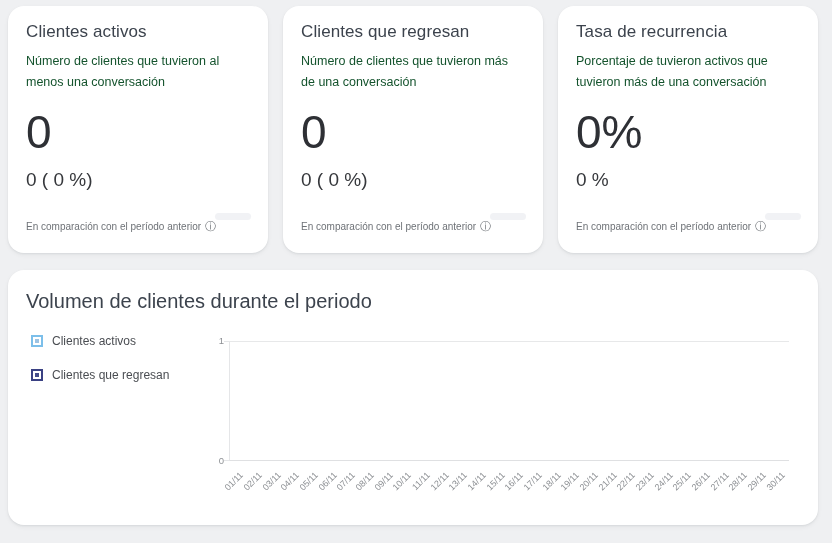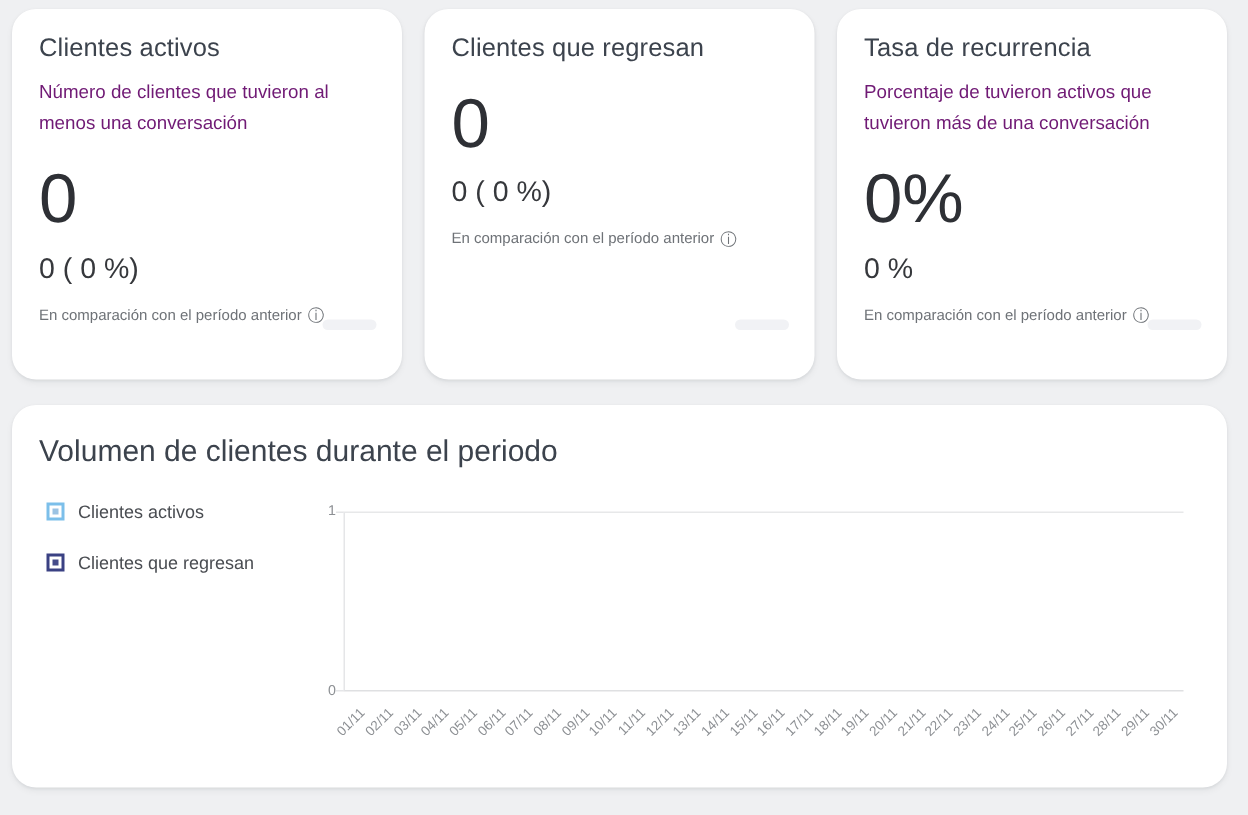--- a/index.html
+++ b/index.html
@@ -11,24 +11,24 @@
     overflow: hidden;
   }
   .stat-row { display: flex; gap: 15px; padding: 6px 14px 0 8px; }
   .card {
     background: #ffffff;
     border-radius: 16px;
     box-shadow: 0 1px 2px rgba(25,30,40,.07), 0 2px 5px rgba(25,30,40,.05);
   }
   .stat-card { flex: 1; height: 247px; position: relative; padding: 16px 20px 0 18px; }
   .card-title { margin: 0; font-size: 17px; font-weight: 500; color: #3c434d; letter-spacing: .1px; }
-  .card-desc { margin: 9px 0 0; font-size: 12.5px; line-height: 1.65; color: #701a75; }
+  .card-desc { margin: 9px 0 0; font-size: 12.5px; line-height: 1.65; color: #14532d; }
   .big-value { margin-top: 16px; font-size: 46px; font-weight: 300; line-height: 1.05; color: #2e3035; }
   .delta { margin-top: 12px; font-size: 19px; font-weight: 400; color: #36383c; }
-  .note { margin-top: 14px; font-size: 10px; color: #6e7277; display: flex; align-items: flex-end; gap: 4px; }
+  .note { margin-top: 30px; font-size: 10px; color: #6e7277; display: flex; align-items: flex-end; gap: 4px; }
   .info-icon { font-size: 11px; line-height: 1; color: #6e7277; cursor: pointer; font-family: "DejaVu Sans", sans-serif; }
   .skeleton-pill { position: absolute; right: 17px; bottom: 33px; width: 36px; height: 7px; border-radius: 4px; background: #f1f2f5; }
 
   .chart-card { margin: 17px 14px 0 8px; height: 255px; position: relative; }
   .chart-title { position: absolute; left: 18px; top: 20px; margin: 0; font-size: 20px; font-weight: 500; color: #3c434d; }
 
   .legend { position: absolute; left: 23px; top: 64px; }
   .legend-item { display: flex; align-items: center; gap: 9px; margin-bottom: 20px; font-size: 12px; color: #4a4d52; cursor: pointer; }
   .swatch { width: 12px; height: 12px; border: 2px solid; display: flex; align-items: center; justify-content: center; background: #fff; flex: 0 0 auto; }
   .swatch-inner { width: 4px; height: 4px; }
@@ -68,20 +68,21 @@
     <div class="delta">0 ( 0 %)</div>
     <div class="note">
       <span>En comparación con el período anterior</span>
       <span class="info-icon">ⓘ</span>
     </div>
     <div class="skeleton-pill"></div>
   </div>
 
   <div class="card stat-card">
     <h2 class="card-title">Clientes que regresan</h2>
+    <p class="card-desc">Número de clientes que tuvieron más de una conversación</p>
     <div class="big-value">0</div>
     <div class="delta">0 ( 0 %)</div>
     <div class="note">
       <span>En comparación con el período anterior</span>
       <span class="info-icon">ⓘ</span>
     </div>
     <div class="skeleton-pill"></div>
   </div>
 
   <div class="card stat-card">

